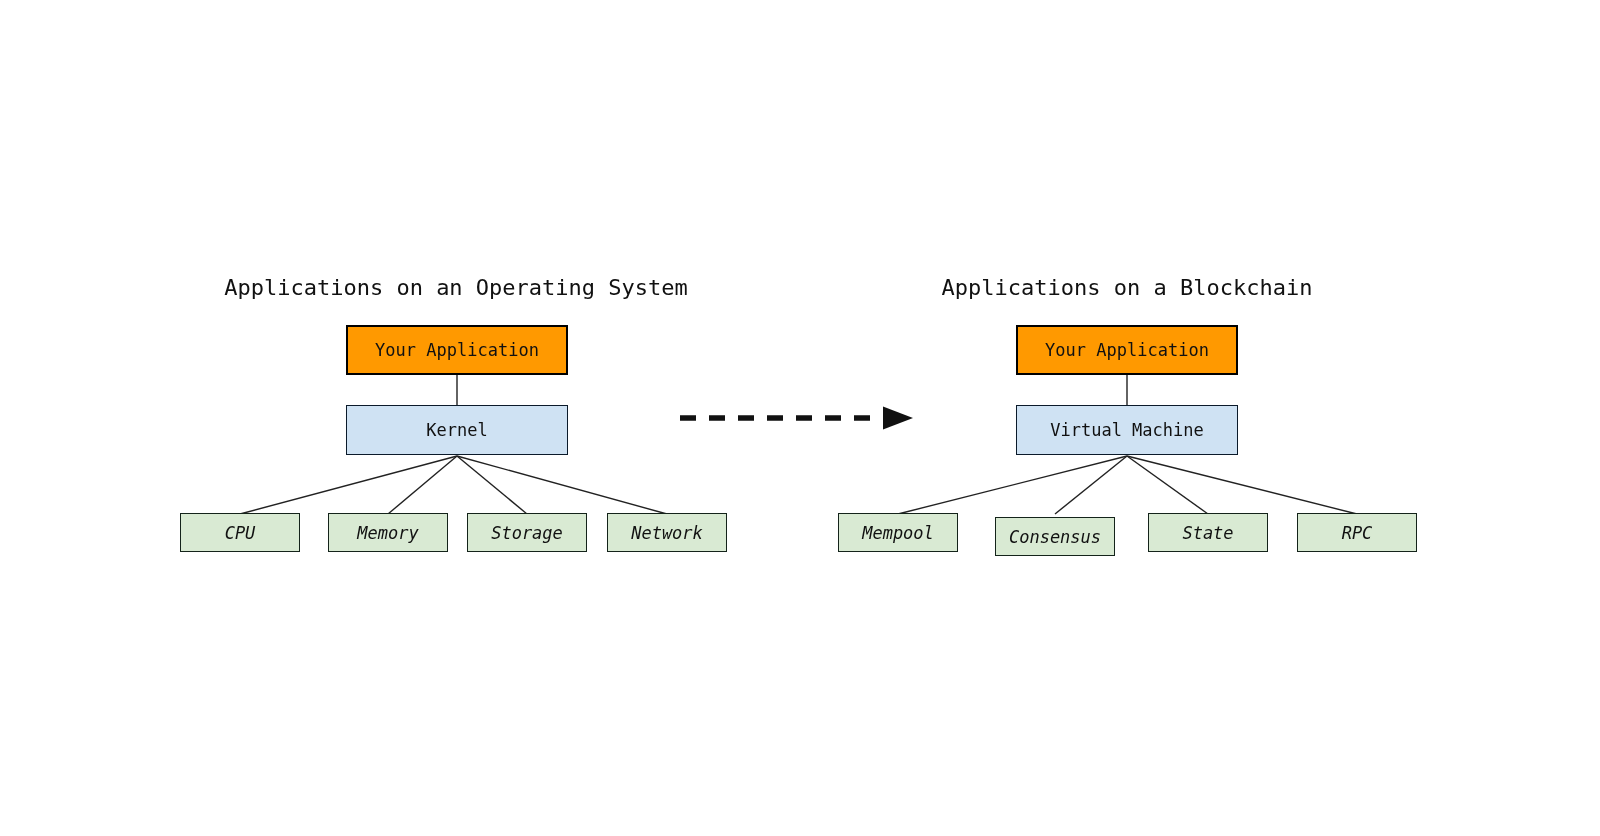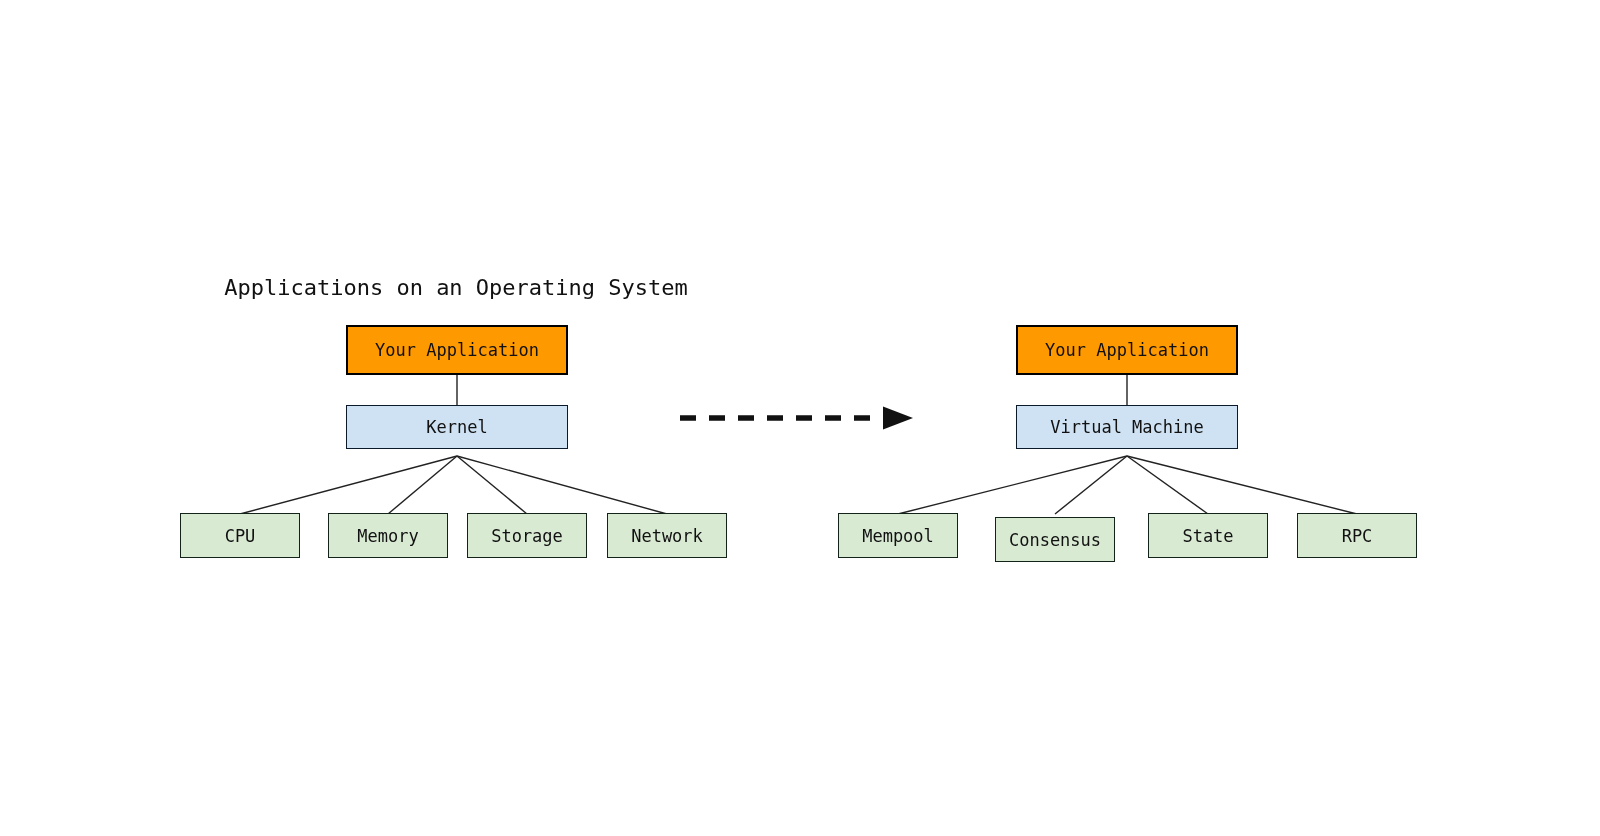--- a/index.html
+++ b/index.html
@@ -49,26 +49,26 @@
     text-align: center;
   }
   .node.app {
     background: var(--app_fill);
     border: 2px solid #000000;
     width: 222px; height: 50px;
   }
   .node.middle {
     background: var(--middle_fill);
     border: 1.5px solid #0b1a2a;
-    width: 222px; height: 44px;
+    width: 222px; height: 50px;
   }
   .node.leaf {
     background: var(--leaf_fill);
     border: 1.5px solid #14231a;
-    width: 120px; height: 45px;
+    width: 120px; height: 39px; font-style: italic;
   }
   
   .l-app    { left: 346px;  top: 325px; }
   .l-middle { left: 346px;  top: 405px; }
   .l-c0 { left: 180px; top: 513px; }
   .l-c1 { left: 328px; top: 513px; }
   .l-c2 { left: 467px; top: 513px; }
   .l-c3 { left: 607px; top: 513px; }
   
   .r-app    { left: 1016px; top: 325px; }
@@ -108,20 +108,21 @@
   </svg>
 
   <div class="diagram-title title-left">Applications on an Operating System</div>
   <div class="node app l-app">Your Application</div>
   <div class="node middle l-middle">Kernel</div>
   <div class="node leaf l-c0">CPU</div>
   <div class="node leaf l-c2">Storage</div>
   <div class="node leaf l-c1">Memory</div>
   <div class="node leaf l-c3">Network</div>
 
+  <div class="diagram-title title-right">Applications on a Blockchain</div>
   <div class="node app r-app">Your Application</div>
   <div class="node middle r-middle">Virtual Machine</div>
   <div class="node leaf r-c0">Mempool</div>
   <div class="node leaf r-c1">Consensus</div>
   <div class="node leaf r-c2">State</div>
   <div class="node leaf r-c3">RPC</div>
 
 </div>
 
 </body></html>

